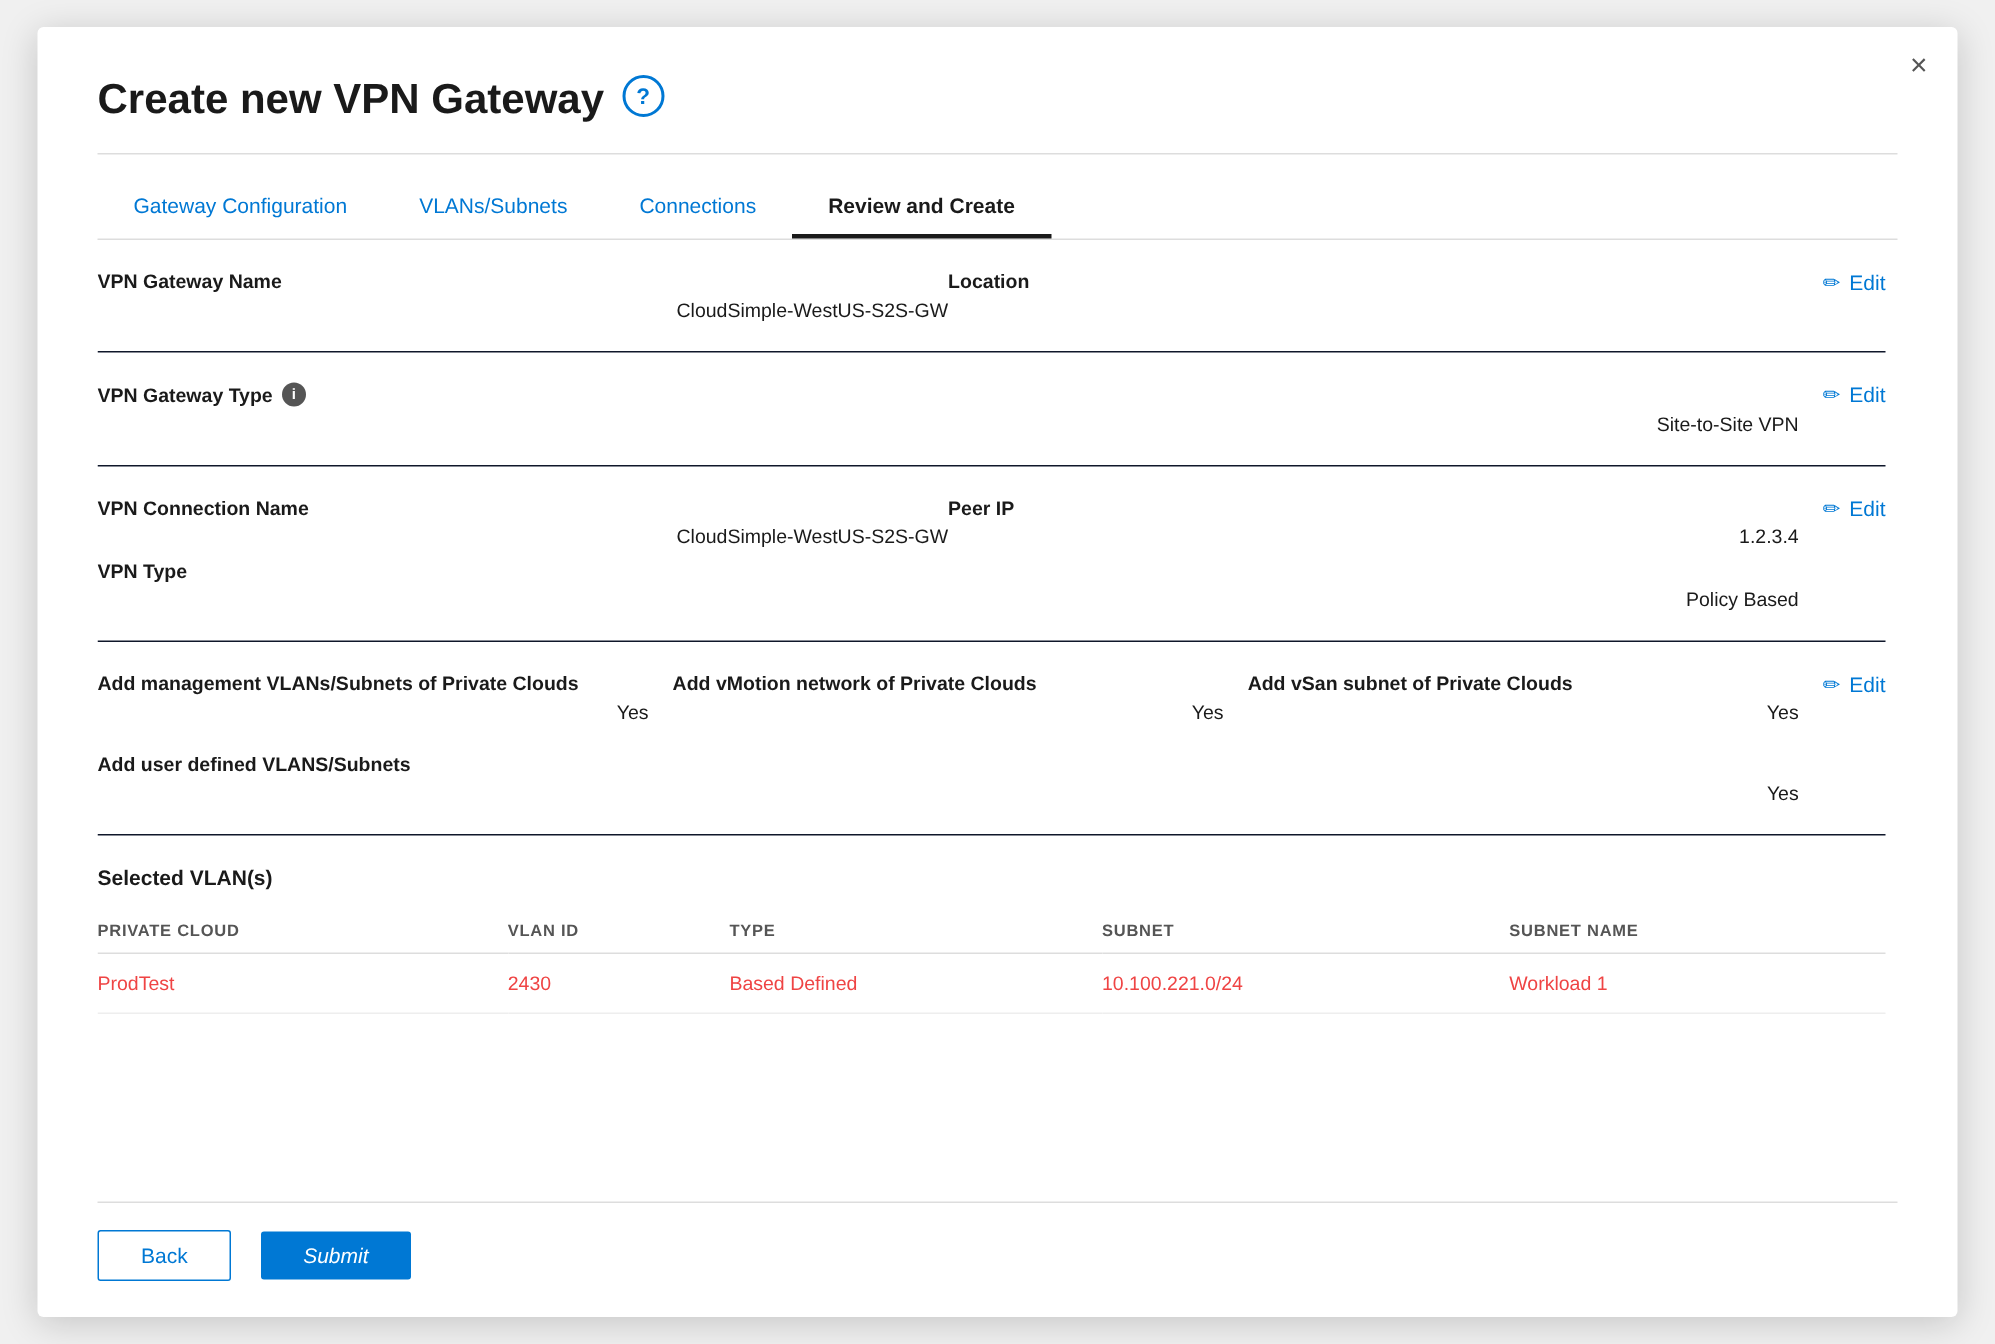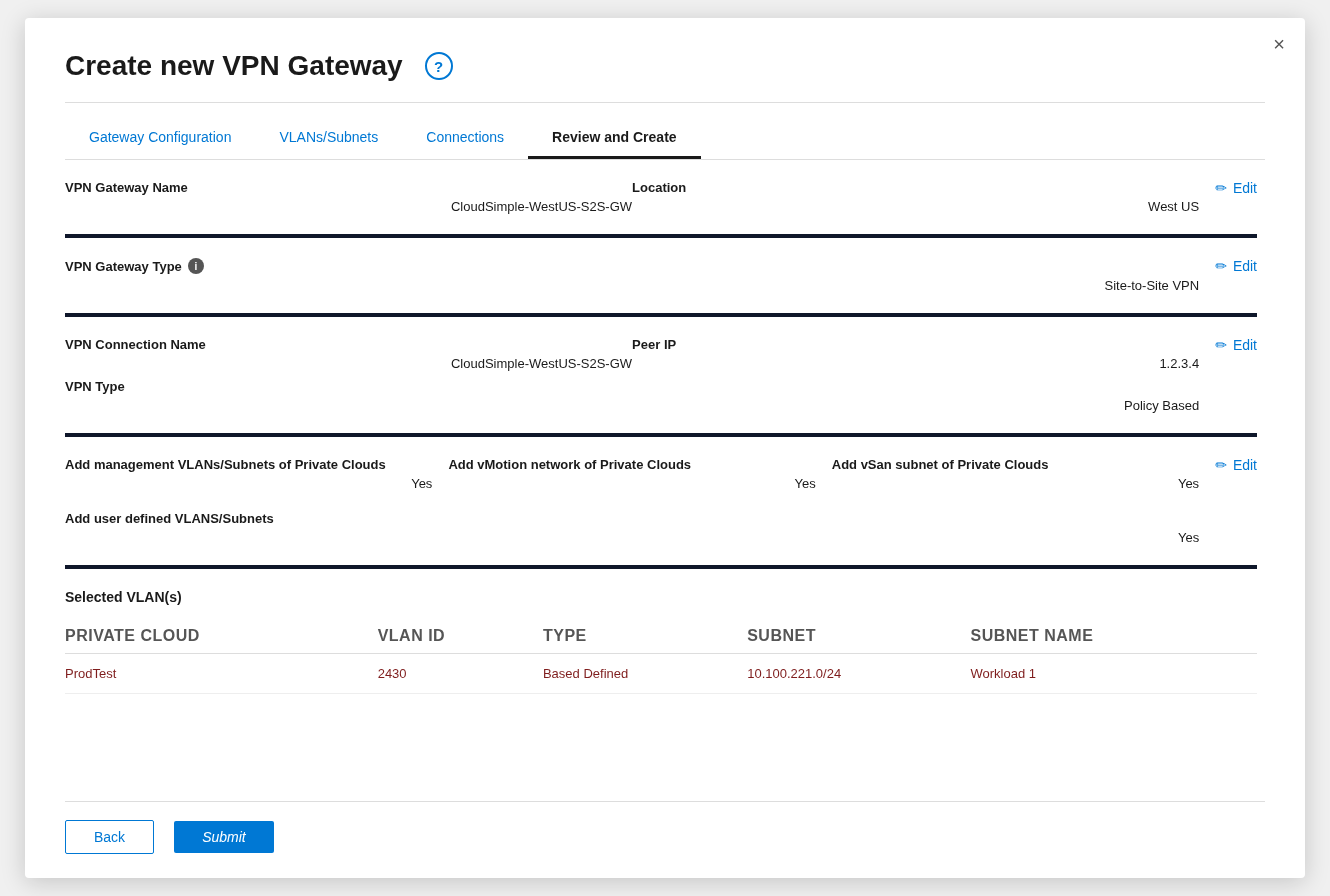--- a/index.html
+++ b/index.html
@@ -32,22 +32,21 @@
       font-size: 20px;
       cursor: pointer;
       color: #555;
       line-height: 1;
     }
     .modal-title {
       font-size: 28px;
       font-weight: 700;
       color: #1a1a1a;
       display: flex;
-      align-items: center;
-      gap: 22px;
+      gap: 12px;
       margin-bottom: 20px;
     }
     .help-icon {
       width: 28px;
       height: 28px;
       border-radius: 50%;
       border: 2px solid #0078d4;
       display: flex;
       align-items: center;
       justify-content: center;
@@ -100,21 +99,21 @@
     }
     
     .content {
       flex: 1;
       overflow-y: auto;
       padding-right: 8px;
     }
     
     .section {
       padding: 20px 0;
-      border-bottom: 4px solid #0f172a;
+      border-bottom: 1px solid #0f172a;
     }
     .section-row {
       display: flex;
       align-items: flex-start;
       justify-content: space-between;
     }
     .section-fields {
       display: flex;
       flex: 1;
       gap: 0;
@@ -176,30 +175,30 @@
       margin-bottom: 16px;
     }
     .data-table {
       width: 100%;
       border-collapse: collapse;
     }
     .data-table thead tr {
       border-bottom: 1px solid #ddd;
     }
     .data-table th {
-      font-size: 16px;
+      font-size: 11px;
       font-weight: 700;
       color: #555;
       text-align: left;
       padding: 6px 8px 8px 0;
       letter-spacing: 0.5px;
     }
     .data-table td {
       font-size: 13px;
-      color: #7f1d1d;
+      color: #ef4444;
       padding: 12px 8px 12px 0;
       border-bottom: 1px solid #eee;
     }
     
     .footer {
       padding: 18px 0 24px 0;
       display: flex;
       gap: 20px;
       align-items: center;
       border-top: 1px solid #ddd;
@@ -263,21 +262,20 @@
 
     <div class="section">
       <div class="section-row">
         <div class="section-fields">
           <div class="field-group">
             <div class="field-label">VPN Gateway Name</div>
             <div class="field-value">CloudSimple-WestUS-S2S-GW</div>
           </div>
           <div class="field-group">
             <div class="field-label">Location</div>
-            <div class="field-value">West US</div>
           </div>
         </div>
         <button class="edit-btn">
           <span class="edit-icon">✏</span>
           <span>Edit</span>
         </button>
       </div>
     </div>
 
     <div class="section">

